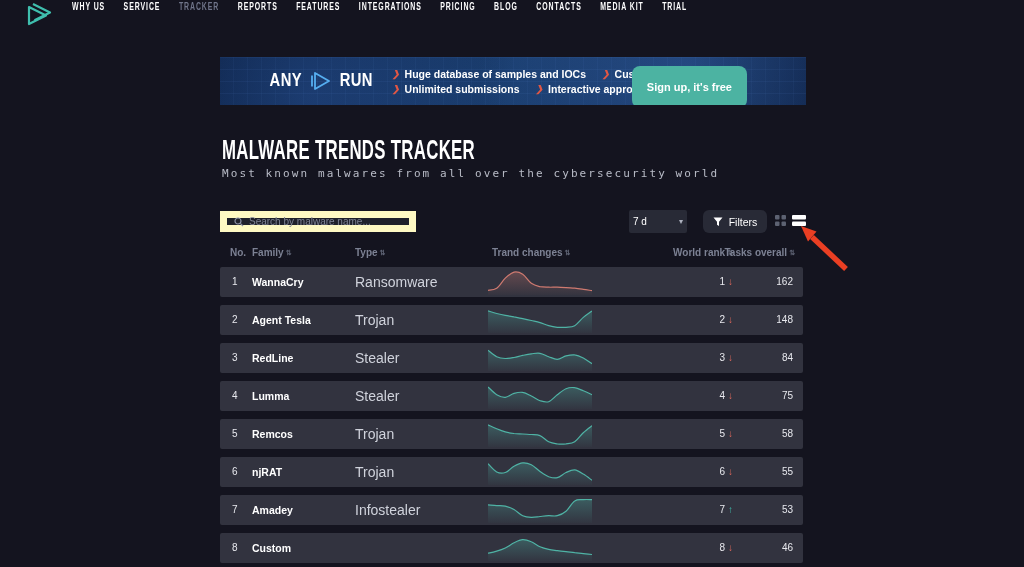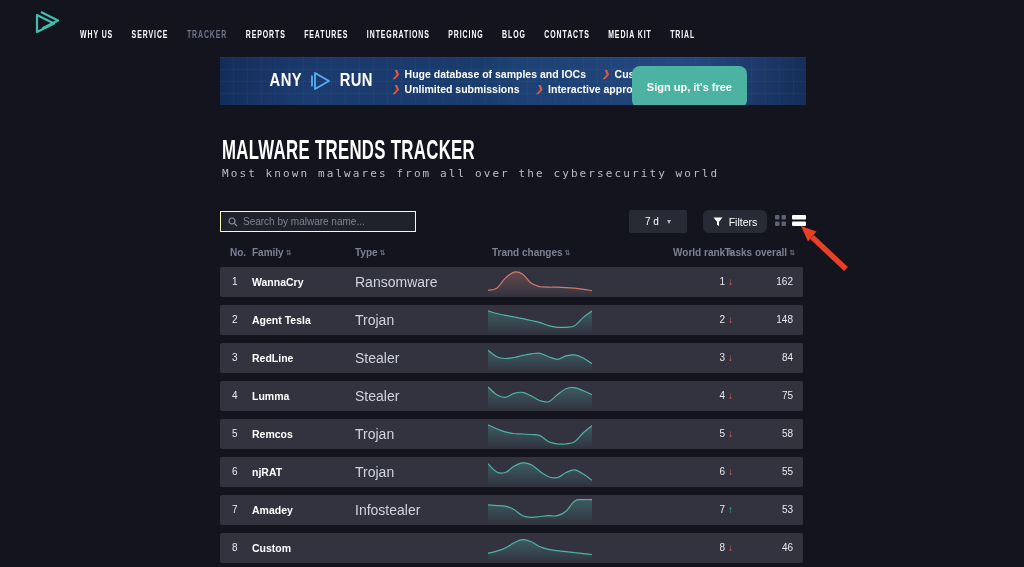--- a/index.html
+++ b/index.html
@@ -4,21 +4,21 @@
 <style>
   * { margin:0; padding:0; box-sizing:border-box; }
   html,body { width:1024px; height:567px; overflow:hidden; }
   body {
     position:relative;
     background:#14141f;
     font-family:"Liberation Sans", sans-serif;
     color:#fff;
   }
   
-  .topnav { position:absolute; top:0; left:0; width:100%; height:40px; display:flex; align-items:flex-end; padding-left:28px; }
+  .topnav { position:absolute; top:0; left:0; width:100%; height:40px; display:flex; align-items:flex-start; padding-left:20px; }
   .logo { width:38px; height:32px; flex:0 0 auto; margin-right:14px; }
   .nav-items { display:flex; gap:28px; transform:scaleX(0.66); transform-origin:left center; white-space:nowrap; }
   .nav-item { font-size:10.5px; font-weight:bold; letter-spacing:1.4px; color:#ffffff; cursor:pointer; }
   .nav-item.active { color:#70758a; }
   
   .banner { position:absolute; left:220px; top:57px; width:586px; height:48px;
     background:
       radial-gradient(circle at 80% 20%, rgba(80,140,230,0.30), transparent 45%),
       radial-gradient(circle at 15% 85%, rgba(60,110,200,0.25), transparent 40%),
       linear-gradient(100deg,#0d2347 0%,#1a3d6e 50%,#0c1f42 100%);
@@ -37,26 +37,26 @@
   .cta { position:absolute; right:59px; top:9px; height:42px; padding:0 15px; background:#4cb3a2; border:none;
     border-radius:8px; color:#fff; font-family:"Liberation Sans",sans-serif; font-size:11px; font-weight:bold;
     cursor:pointer; z-index:1; }
   
   .page-title { position:absolute; left:222px; top:134px; font-size:28px; font-weight:800; letter-spacing:0.5px;
     transform:scaleX(0.60); transform-origin:left top; white-space:nowrap; color:#fff; }
   .page-subtitle { position:absolute; left:222px; top:167px; font-family:"DejaVu Sans Mono", monospace;
     font-size:11px; letter-spacing:2.1px; color:#b9bcc7; white-space:nowrap; }
   
   .searchbox { position:absolute; left:220px; top:211px; width:196px; height:21px; background:#1f212b;
-    border:1px solid #fef9c3; display:flex; align-items:center; padding:0 7px; gap:5px; }
+    border:7px solid #fef9c3; display:flex; align-items:center; padding:0 7px; gap:5px; }
   .searchbox input { flex:1; background:transparent; border:none; outline:none; color:#c7cad4;
     font-family:"Liberation Sans",sans-serif; font-size:10px; }
   .searchbox input::placeholder { color:#7e8394; }
   .period { position:absolute; left:629px; top:210px; width:58px; height:23px; background:#282a36; border-radius:2px;
-    display:flex; align-items:center; justify-content:space-between; padding:0 16px; font-size:10px; color:#fff; cursor:pointer; }
+    display:flex; align-items:center; justify-content:space-between; padding:0 4px; font-size:10px; color:#fff; cursor:pointer; }
   .period .caret { font-size:8px; color:#aeb2bf; }
   .filters-btn { position:absolute; left:703px; top:210px; width:64px; height:23px; background:#282a36; border:none;
     border-radius:6px; display:flex; align-items:center; justify-content:center; gap:6px; color:#fff;
     font-family:"Liberation Sans",sans-serif; font-size:10.5px; cursor:pointer; }
   .view-toggle { position:absolute; top:215px; cursor:pointer; }
   .grid-toggle { left:775px; }
   .list-toggle { left:792px; }
   
   .thead { position:absolute; left:220px; top:247px; width:583px; height:14px; font-size:10px; font-weight:bold; color:#7c8193; }
   .thead .hcell { position:absolute; top:0; white-space:nowrap; }

